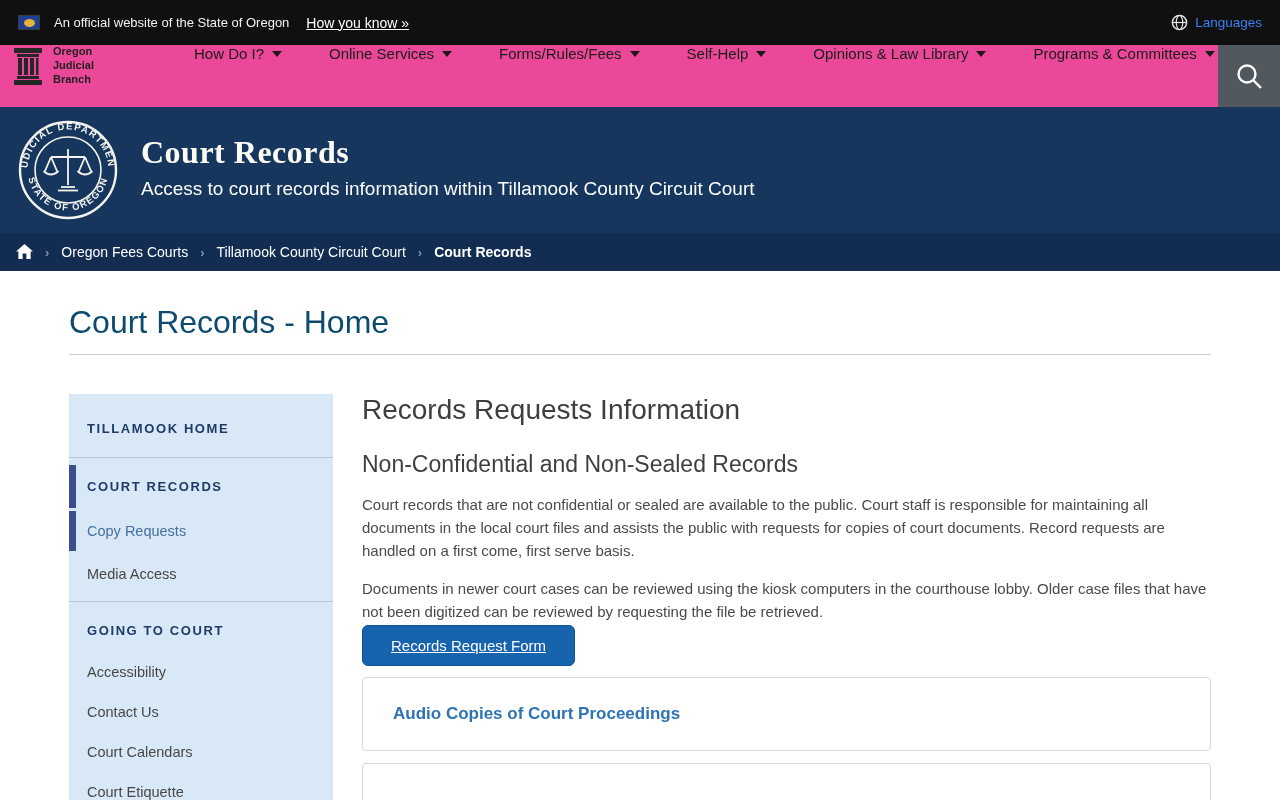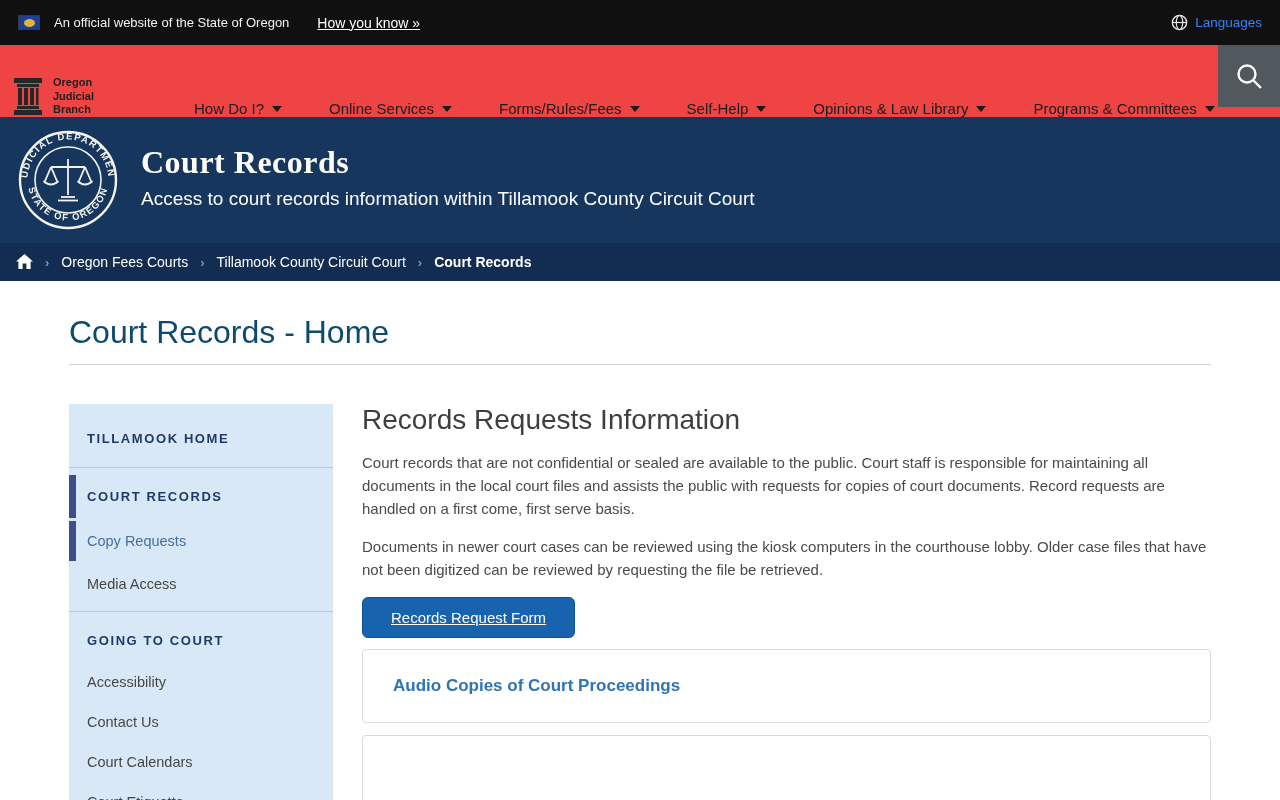--- a/index.html
+++ b/index.html
@@ -5,27 +5,27 @@
   * { margin:0; padding:0; box-sizing:border-box; }
   html,body { width:1280px; height:800px; overflow:hidden; background:#fff;
               font-family:"Liberation Sans", sans-serif; }
 
   
   .official-bar { height:45px; background:#101010; display:flex; align-items:center;
                   padding:0 18px; color:#f2f2f2; font-size:13px; }
   .flag-icon { width:22px; height:15px; background:#1d3f94; border:1px solid #3a3a3a;
                display:inline-flex; align-items:center; justify-content:center; margin-right:14px; }
   .flag-icon .emblem { width:11px; height:8px; background:#e8b23a; border-radius:50%; }
-  .official-text { margin-right:28px; }
+  .official-text { margin-right:17px; }
   .how-know { color:#fff; text-decoration:underline; font-size:14px; cursor:pointer; }
   .official-spacer { flex:1; }
   .languages { display:flex; align-items:center; gap:7px; color:#3b82f6; font-size:13.5px; cursor:pointer; }
 
   
-  .main-nav { height:72px; background:#ef4444; display:flex; align-items:flex-end; position:relative; }
+  .main-nav { height:62px; background:#ec4899; display:flex; align-items:flex-start; position:relative; }
   .brand { display:flex; align-items:center; gap:9px; padding-left:12px; width:158px; }
   .brand-text { font-size:11px; font-weight:bold; color:#1f1f1f; line-height:1.25; }
   .nav-items { display:flex; align-items:center;margin-left:36px; }
   .nav-item { display:flex; align-items:center; gap:8px; font-size:15px; color:#1b1b1b;
               margin-right:47px; cursor:pointer; white-space:nowrap; }
   .caret-down { width:0; height:0; border-left:5px solid transparent; border-right:5px solid transparent;
                 border-top:6px solid #1b1b1b; display:inline-block; }
   .search-btn { position:absolute; right:0; top:0; width:62px; height:62px; background:#51585e;
                 display:flex; align-items:center; justify-content:center; cursor:pointer; }
 
@@ -60,21 +60,21 @@
   .side-item.header { font-size:13px; font-weight:bold; letter-spacing:1.6px; color:#1e3a66;
                       padding-top:14px; padding-bottom:14px; }
   .side-item.active-bar { border-left-color:#3d4e8e; margin-bottom:3px; }
   .side-item.link-active { color:#44709f; }
 
   
   .main-col { flex:1; margin-left:29px; }
   .content-h2 { font-size:28px; font-weight:400; color:#3c3e40; }
   .content-h3 { font-size:23px; font-weight:400; color:#3c3e40; margin-top:25px; }
   .content-p { font-size:15px; color:#4a4a4a; line-height:23px; margin-top:15px; }
-  .records-btn { display:inline-block; margin-top:16px; background:#1763ae; border:1px solid #0d5294;
+  .records-btn { display:inline-block; margin-top:2px; background:#1763ae; border:1px solid #0d5294;
                  border-radius:6px; padding:11px 28px; color:#fff; font-size:15px;
                  text-decoration:underline; cursor:pointer; }
   .accordion { border:1px solid #d9d9d9; border-radius:4px; background:#fff; margin-top:11px;
                padding:26px 30px; cursor:pointer; }
   .accordion-title { font-size:17px; font-weight:bold; color:#2e74b5; }
   .accordion.second { margin-top:12px; padding-bottom:40px; }
 </style>
 </head>
 <body>
 
@@ -211,20 +211,21 @@
         <div class="side-item">Accessibility</div>
         <div class="side-item">Contact Us</div>
         <div class="side-item">Court Calendars</div>
         <div class="side-item">Court Etiquette</div>
 
       </div>
     </div>
 
     <div class="main-col">
       <h2 class="content-h2">Records Requests Information</h2>
+      <h3 class="content-h3">Non-Confidential and Non-Sealed Records</h3>
       <p class="content-p">Court records that are not confidential or sealed are available to the public. Court staff is responsible for maintaining all documents in the local court files and assists the public with requests for copies of court documents. Record requests are handled on a first come, first serve basis.</p>
       <p class="content-p">Documents in newer court cases can be reviewed using the kiosk computers in the courthouse lobby. Older case files that have not been digitized can be reviewed by requesting the file be retrieved.</p>
       <a class="records-btn">Records Request Form</a>
 
       <div class="accordion">
         <div class="accordion-title">Audio Copies of Court Proceedings</div>
       </div>
       <div class="accordion second">
         
       </div>

